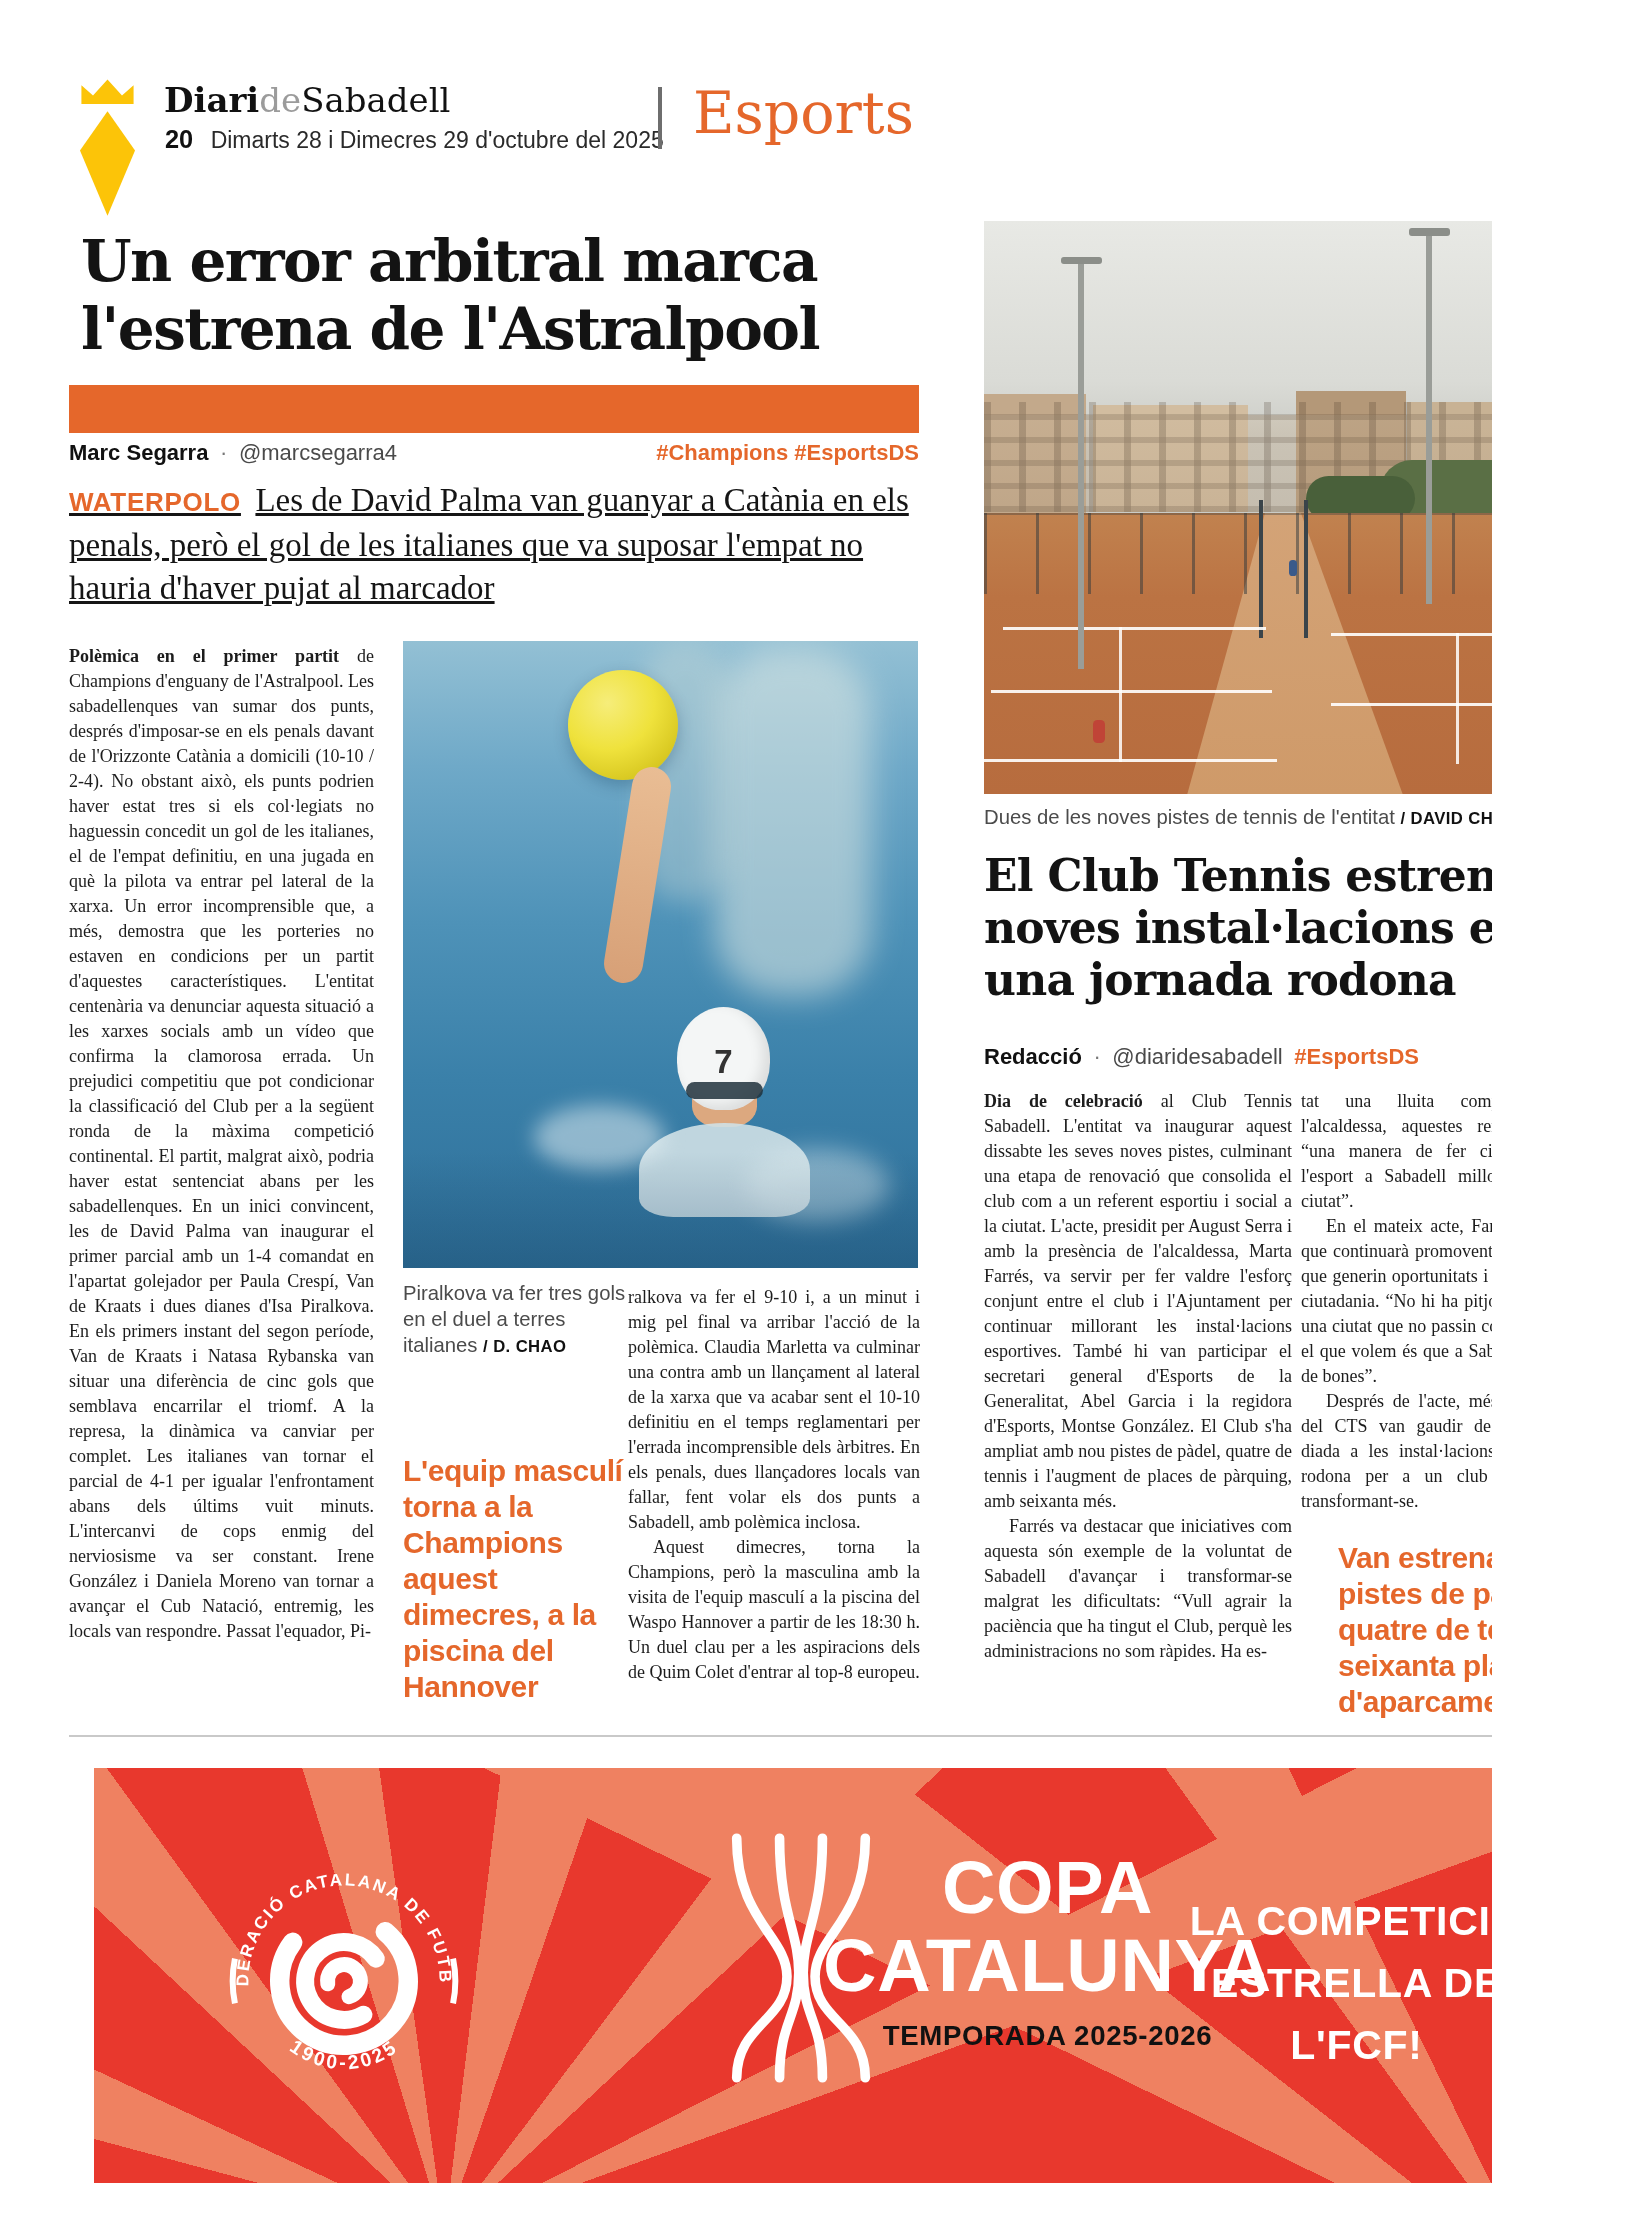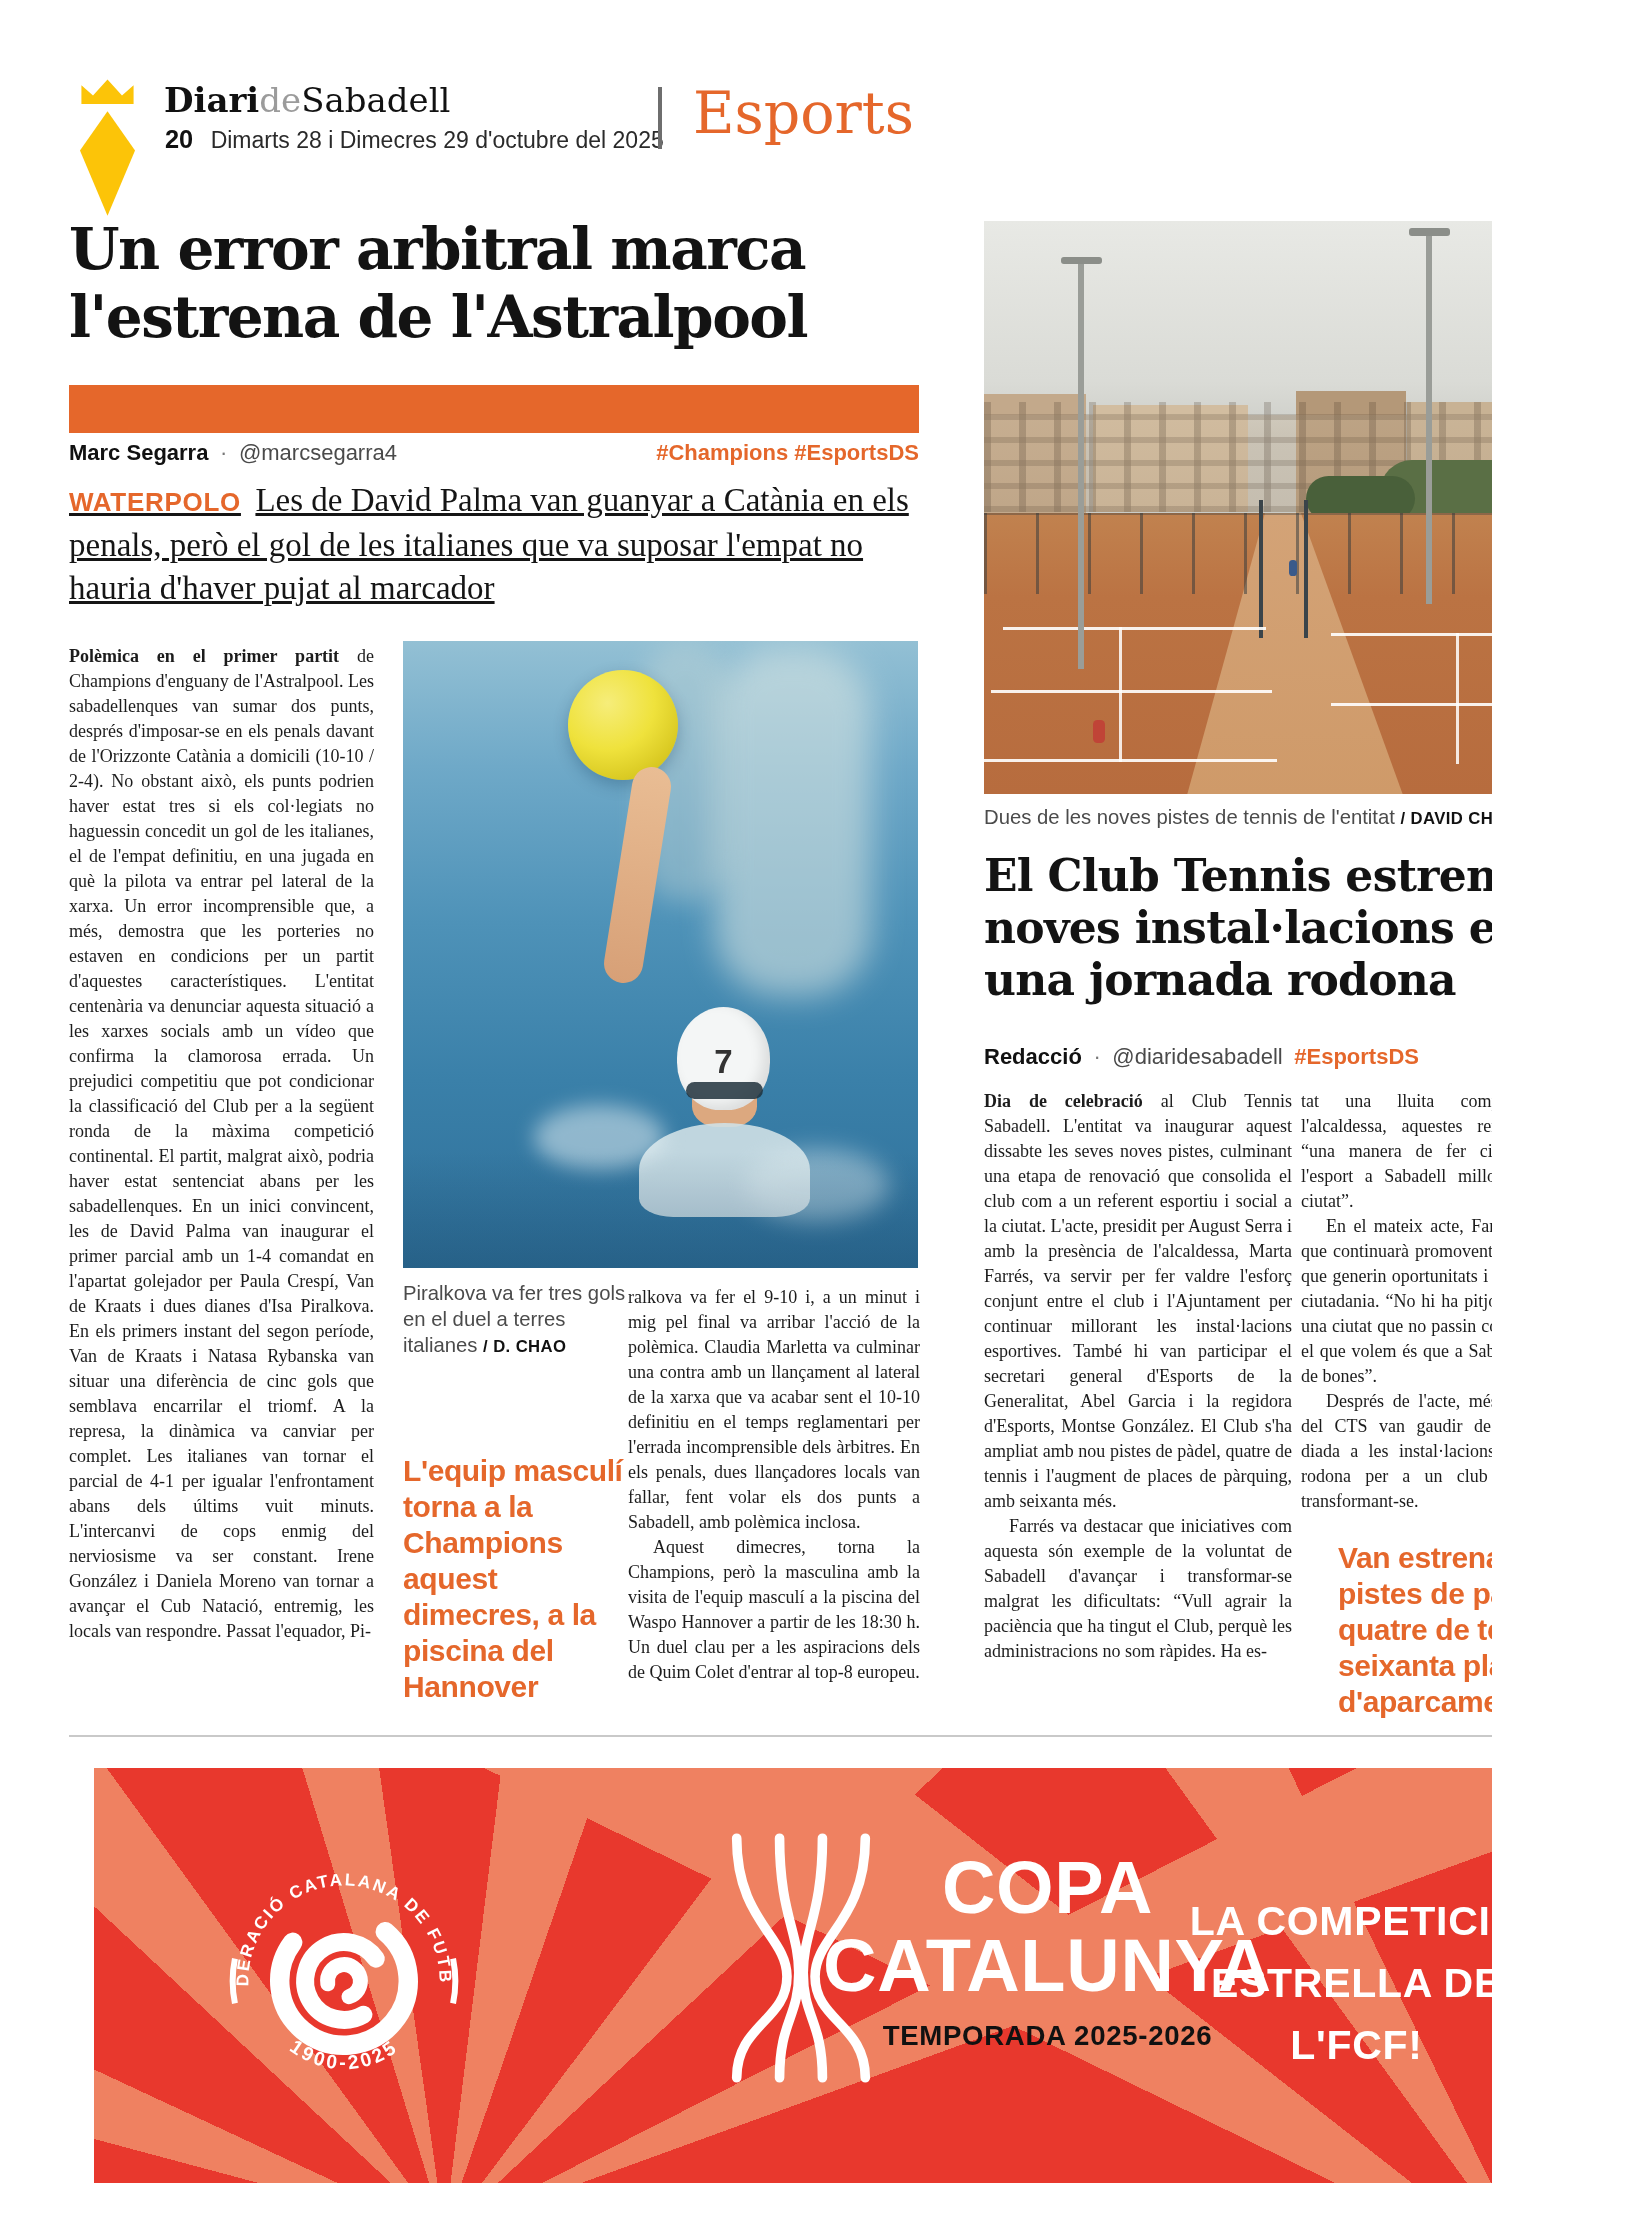--- a/index.html
+++ b/index.html
@@ -162,21 +162,21 @@
   </div>
   <div class="abs dateline">
     <span class="pageno">20</span>
     <span>Dimarts 28 i Dimecres 29 d'octubre del 2025</span>
   </div>
   <div class="abs section-head">
     <div class="section-bar"></div>
     <div class="section-title">Esports</div>
   </div>
 
-  <h1 class="abs a1-headline" style="margin:0;">Un error arbitral marca l'estrena de l'Astralpool</h1>
+  <h1 class="abs a1-headline" style="margin:12px;">Un error arbitral marca l'estrena de l'Astralpool</h1>
   <div class="abs a1-bar"></div>
   <div class="abs a1-byline byline-row">
     <span class="by-group">
       <span class="by-name">Marc Segarra</span>
       <span class="by-dot">·</span>
       <span class="by-handle">@marcsegarra4</span>
     </span>
     <span class="by-tags">#Champions #EsportsDS</span>
   </div>
   <p class="abs a1-standfirst">

